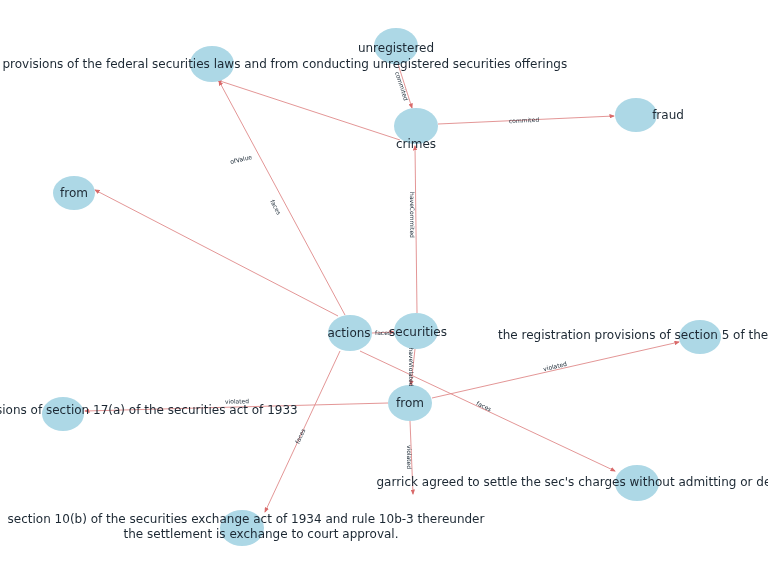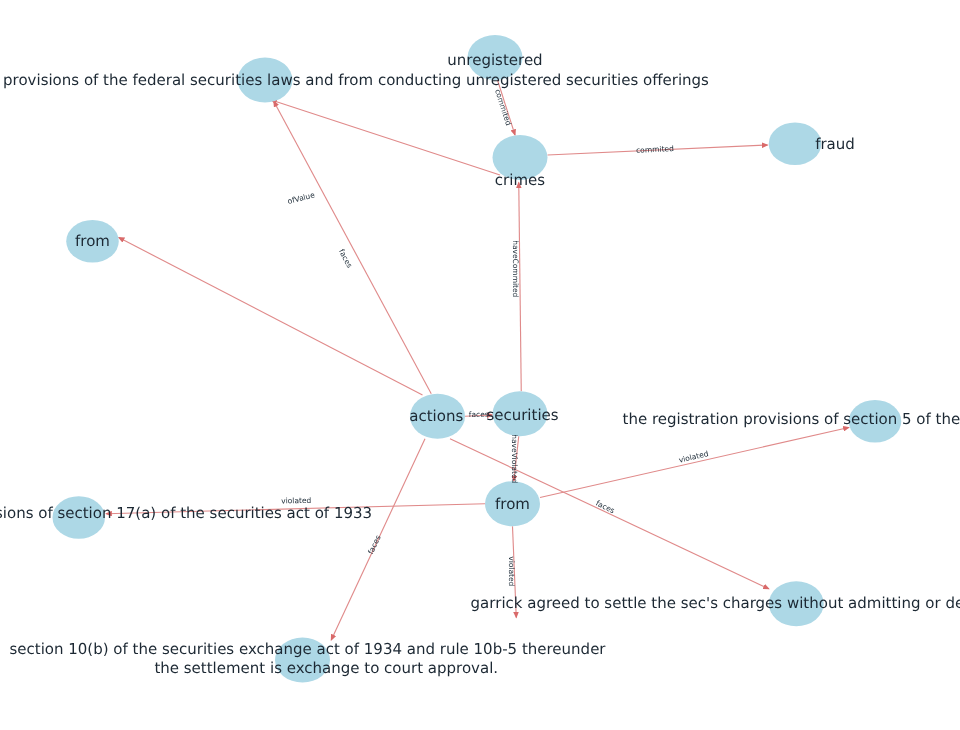--- a/index.html
+++ b/index.html
@@ -111,17 +111,17 @@
       <div class="node-label big" style="left: 396px; top: 48px; color: rgb(28, 40, 51);">unregistered</div>
       <div class="node-label big" style="left: 416px; top: 144px; color: rgb(28, 40, 51);">crimes</div>
       <div class="node-label big" style="left: 668px; top: 115px; color: rgb(28, 40, 51);">fraud</div>
       <div class="node-label big" style="left: 74px; top: 193px; color: rgb(28, 40, 51);">from</div>
       <div class="node-label big" style="left: 349px; top: 333px; color: rgb(28, 40, 51);">actions</div>
       <div class="node-label big" style="left: 418px; top: 332px; color: rgb(28, 40, 51);">securities</div>
       <div class="node-label big" style="left: 410px; top: 403px; color: rgb(28, 40, 51);">from</div>
       <div class="node-label big" style="left: 700px; top: 335px; color: rgb(28, 40, 51);">the registration provisions of section 5 of the securities act of 1933</div>
       <div class="node-label big" style="left: 63px; top: 410px; color: rgb(28, 40, 51);">violating the antifraud provisions of section 17(a) of the securities act of 1933</div>
       <div class="node-label big" style="left: 637px; top: 482px; color: rgb(28, 40, 51);">garrick agreed to settle the sec's charges without admitting or denying the allegations</div>
-      <div class="node-label big" style="left: 246px; top: 519px; color: rgb(28, 40, 51);">section 10(b) of the securities exchange act of 1934 and rule 10b-5 thereunder</div>
+      <div class="node-label big" style="left: 246px; top: 519px; color: rgb(28, 40, 51);">section 10(b) of the securities exchange act of 1934 and rule 10b-3 thereunder</div>
       <div class="node-label big" style="left: 261px; top: 534px; color: rgb(28, 40, 51);">the settlement is exchange to court approval.</div>
     </div>
 
 </div>
 
 </body></html>

